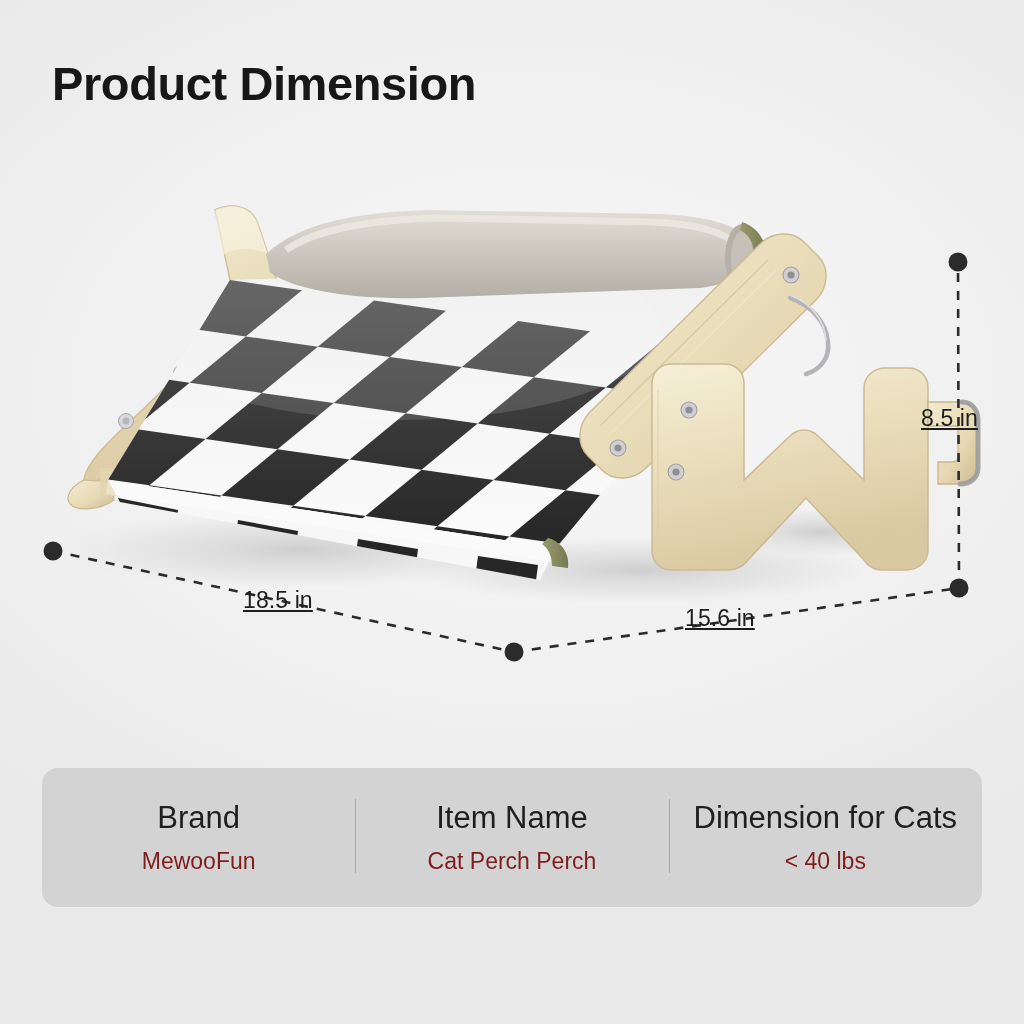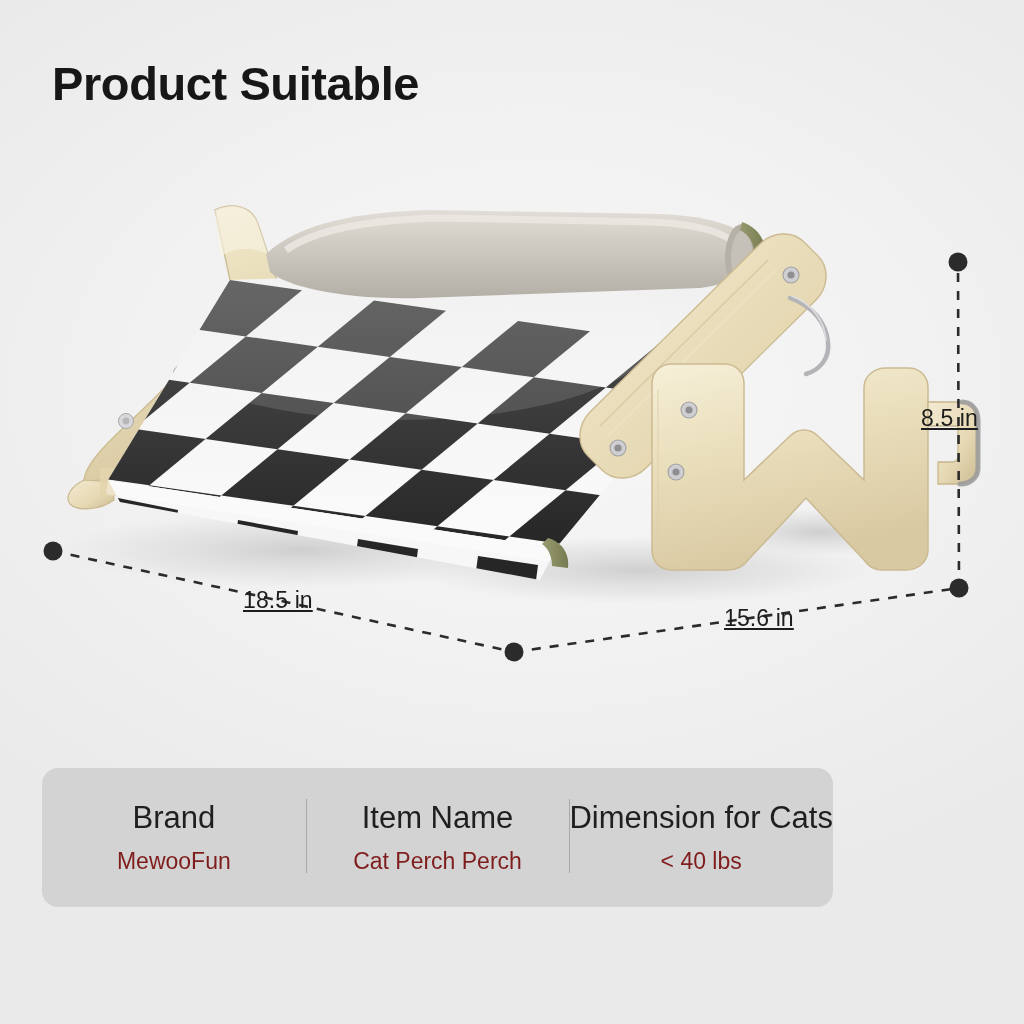--- a/index.html
+++ b/index.html
@@ -27,47 +27,47 @@
   #product { position:absolute; left:0; top:150px; width:1024px; height:470px; }
   #product svg { display:block; }
 
   
   #dims { position:absolute; left:0; top:0; width:1024px; height:1024px; pointer-events:none; }
   .dim-label {
     position:absolute; font-size:23px; color:#1d1d1d;
     white-space:nowrap; letter-spacing:0.1px;text-decoration:underline;
   }
   .dim-w  { left:243px; top:587px; }
-  .dim-d  { left:724px; top:605px;text-align:center; }
+  .dim-d  { left:685px; top:605px;text-align:center; }
   .dim-h  { left:921px; top:405px; }
 
   
   .info-panel {
-    position:absolute; left:42px; top:768px; width:791px; height:139px;
+    position:absolute; left:42px; top:768px; width:940px; height:139px;
     background:#d3d3d3; border-radius:16px;
     display:flex; align-items:stretch;
   }
   .info-col {
     flex:1 1 0; display:flex; flex-direction:column;
     align-items:center; justify-content:center; gap:12px;
     position:relative;
   }
   .info-col + .info-col::before {
     content:""; position:absolute; left:0; top:31px; bottom:34px;
     width:1px; background:#a9a9a9;
   }
   .info-head { font-size:31px; color:#1f1f1f; white-space:nowrap; }
   .info-val  { font-size:23px; color:#7f1d1d; white-space:nowrap; }
 </style>
 </head>
 <body>
 
 <div id="stage">
 
-  <div class="title">Product Suitable</div>
+  <div class="title">Product Dimension</div>
 
   <div id="product">
   <svg width="1024" height="470" viewBox="0 0 1024 470" xmlns="http://www.w3.org/2000/svg">
     <defs>
       <linearGradient id="woodG" x1="0" y1="0" x2="0.3" y2="1">
         <stop offset="0%" stop-color="#f6efd8"></stop>
         <stop offset="45%" stop-color="#eadfbc"></stop>
         <stop offset="100%" stop-color="#d9c9a2"></stop>
       </linearGradient>
       <linearGradient id="woodG2" x1="0" y1="0" x2="1" y2="1">

